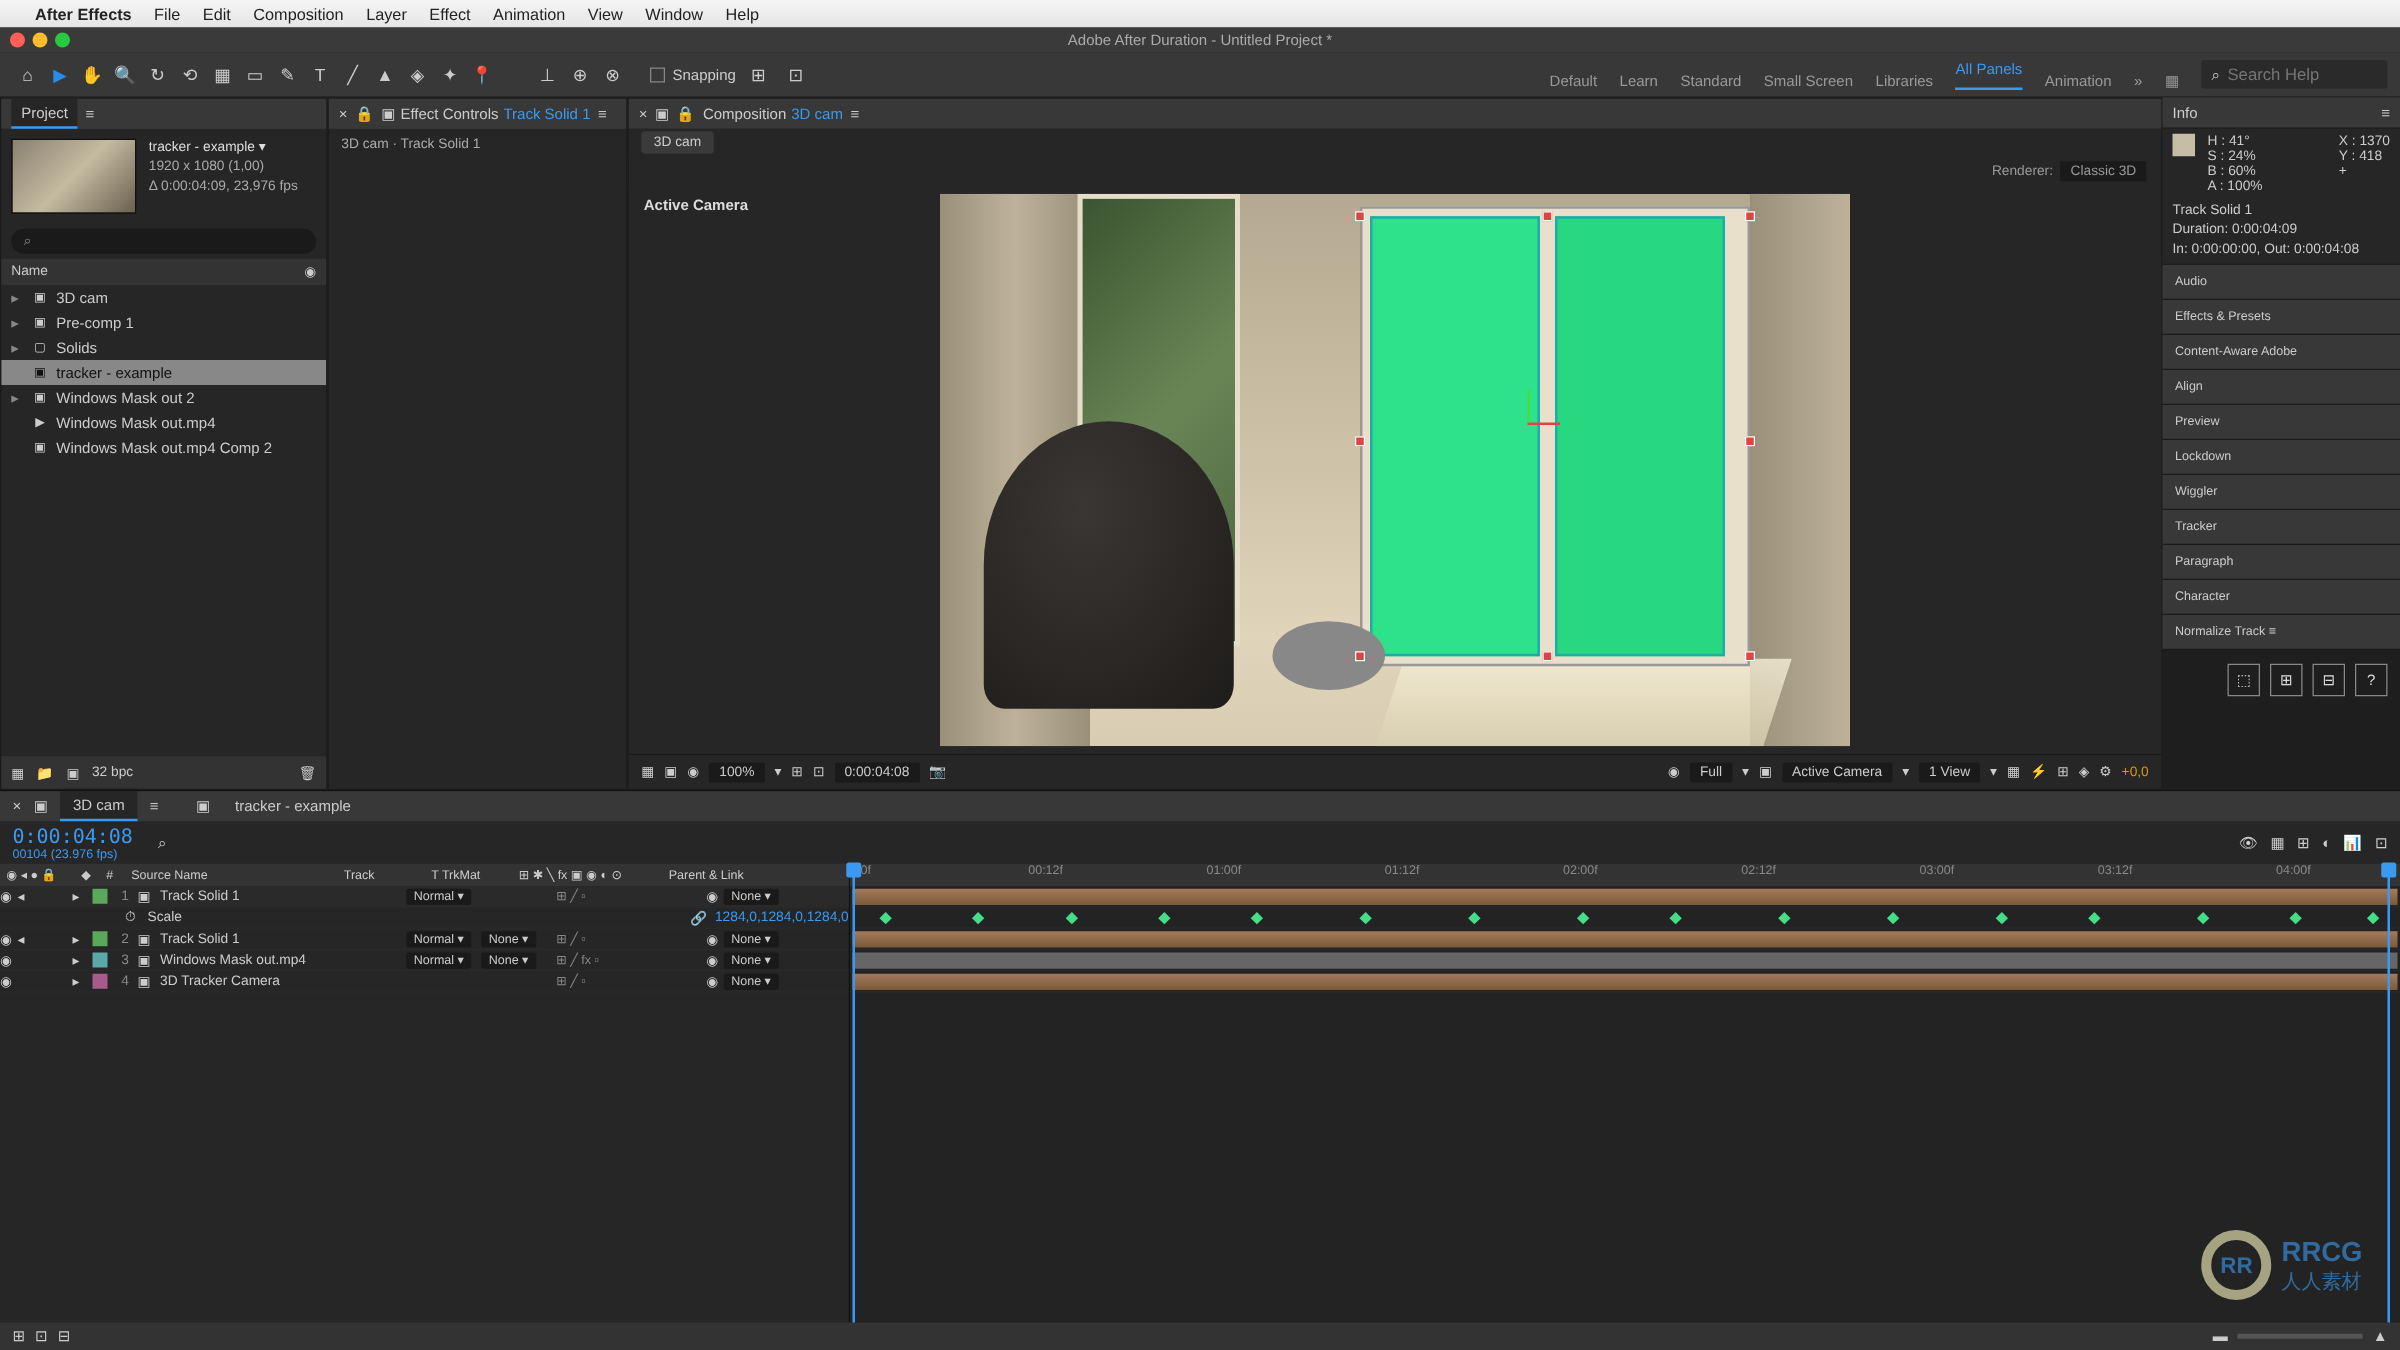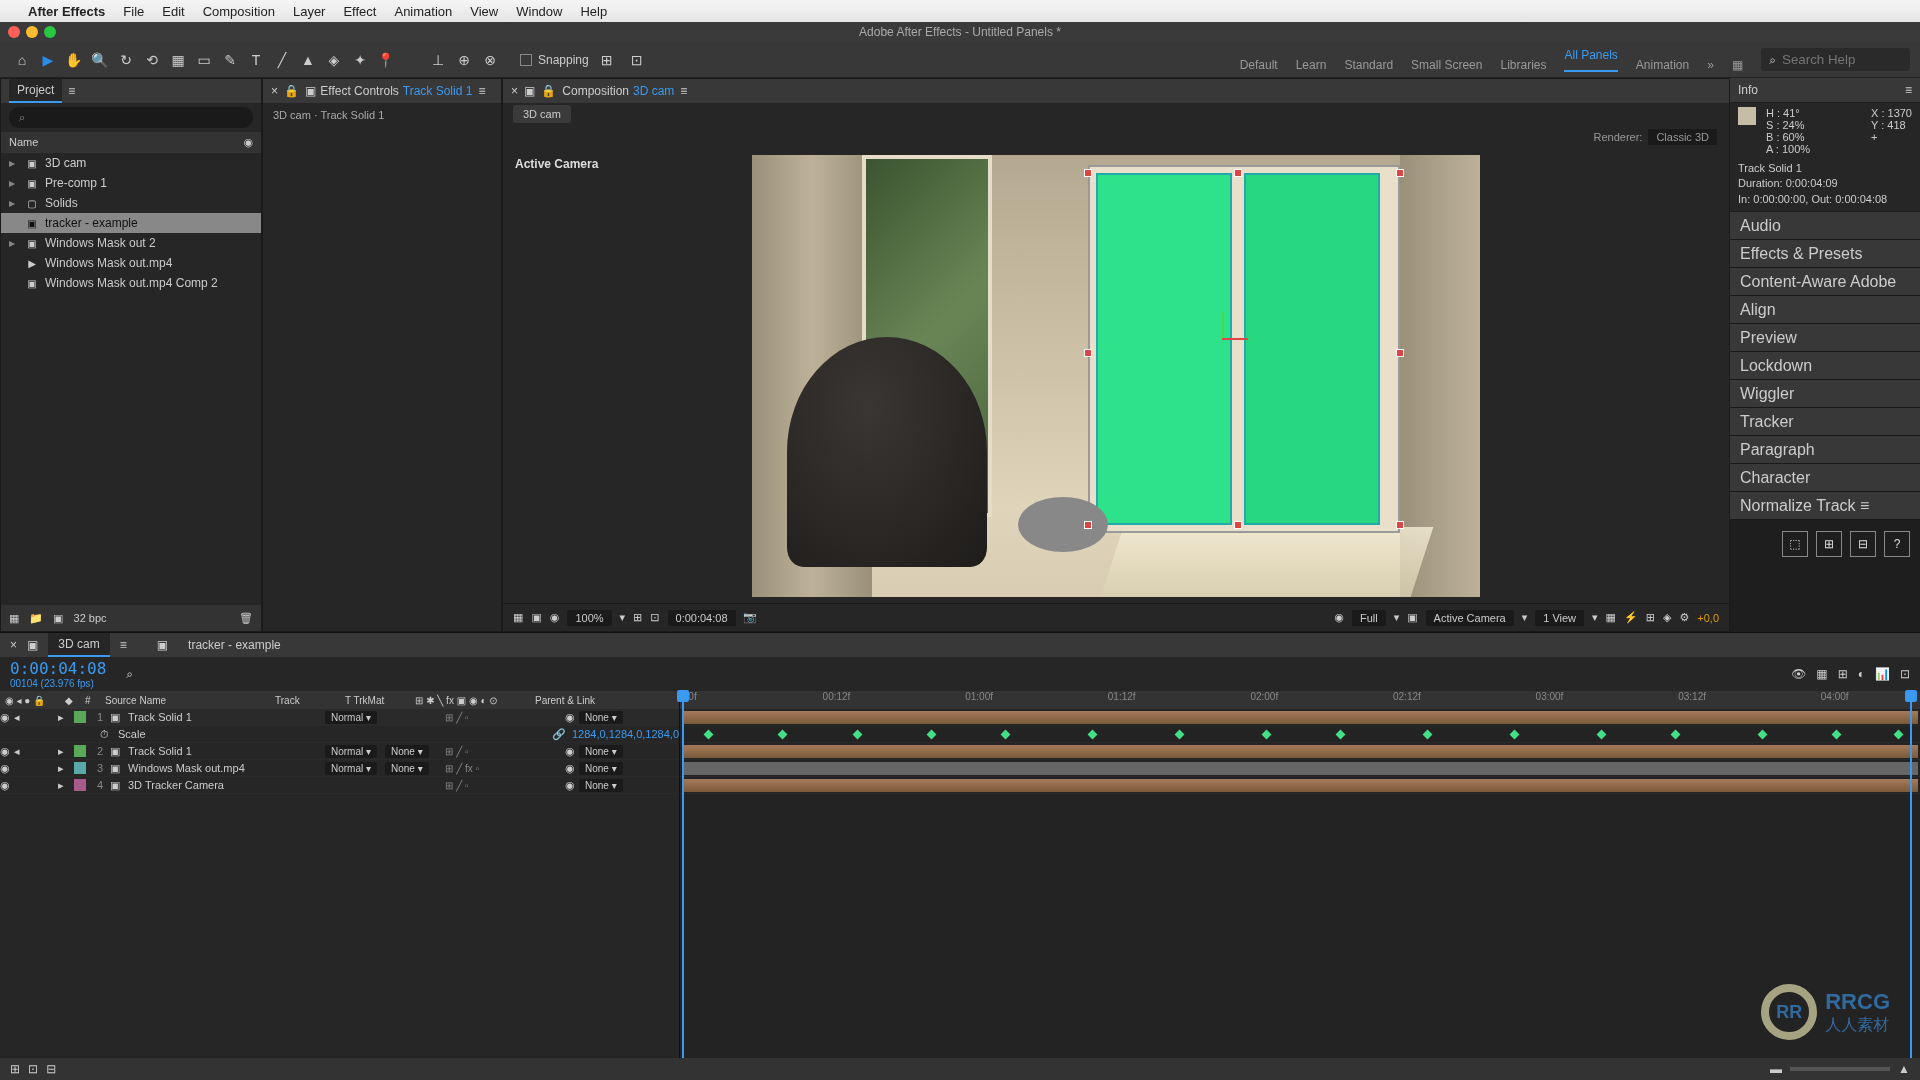--- a/index.html
+++ b/index.html
@@ -84,21 +84,21 @@
 .vf-item { background: #1a1a1a; padding: 2px 8px; border-radius: 2px; }
 
 
 .right-col { width: 190px; display: flex; flex-direction: column; gap: 1px; }
 .info-panel { background: #262626; padding: 4px 8px; font-size: 11px; }
 .info-row { display: flex; gap: 10px; }
 .info-swatch { width: 18px; height: 18px; background: #c5bda5; }
 .info-vals { display: flex; flex-direction: column; }
 .info-xy { display: flex; flex-direction: column; }
 .info-sel { margin-top: 6px; line-height: 1.4; }
-.side-panel { height: 28px; background: #383838; display: flex; align-items: center; padding: 0 10px; font-size: 16px; border-bottom: 1px solid #1a1a1a; }
+.side-panel { height: 28px; background: #383838; display: flex; align-items: center; padding: 0 10px; font-size: 10px; border-bottom: 1px solid #1a1a1a; }
 .corner-btns { display: flex; gap: 8px; padding: 10px; justify-content: flex-end; }
 .corner-btn { width: 26px; height: 26px; border: 1px solid #888; display: flex; align-items: center; justify-content: center; color: #ddd; }
 
 
 .timeline { height: 448px; background: #262626; border-top: 1px solid #111; display: flex; flex-direction: column; }
 .tl-tabs { height: 24px; background: #383838; display: flex; align-items: center; gap: 10px; padding: 0 10px; font-size: 12px; }
 .tl-tabs .tab { padding: 4px 10px; }
 .tl-tabs .tab.active { background: #262626; border-bottom: 2px solid #3a9af2; }
 .tl-head { height: 34px; display: flex; align-items: center; padding: 0 10px; gap: 10px; }
 .timecode { color: #3a9af2; font-size: 16px; font-family: monospace; }
@@ -149,21 +149,21 @@
   <span>Window</span>
   <span>Help</span>
 </div>
 
 <div class="win-title">
   <div class="traffic">
     <div class="t-red"></div>
     <div class="t-yel"></div>
     <div class="t-grn"></div>
   </div>
-  <span>Adobe After Effects - Untitled Panels *</span>
+  <span>Adobe After Duration - Untitled Project *</span>
 </div>
 
 <div class="toolbar">
   <div class="tool-group">
     <div class="tool">⌂</div>
     <div class="tool active">▶</div>
     <div class="tool">✋</div>
     <div class="tool">🔍</div>
     <div class="tool">↻</div>
     <div class="tool">⟲</div>
@@ -205,20 +205,28 @@
   </div>
 </div>
 
 <div class="main">
 
   <div class="panel project-panel">
     <div class="panel-header">
         <span class="tab active-tab">Project</span>
         <span style="margin-left:6px">≡</span>
       </div>
+    <div class="proj-info">
+      <div class="proj-thumb"></div>
+      <div class="proj-meta">
+        <div class="name">tracker - example ▾</div>
+        <div>1920 x 1080 (1,00)</div>
+        <div>Δ 0:00:04:09, 23,976 fps</div>
+      </div>
+    </div>
     <div class="proj-search">
         <div class="proj-search-box">⌕</div>
       </div>
     <div class="proj-cols">
         <div>Name</div>
         <span style="margin-left:auto">◉</span>
       </div>
     <div class="proj-list" id="proj-list">
         <div class="proj-item">
           <span class="arrow">▸</span>

